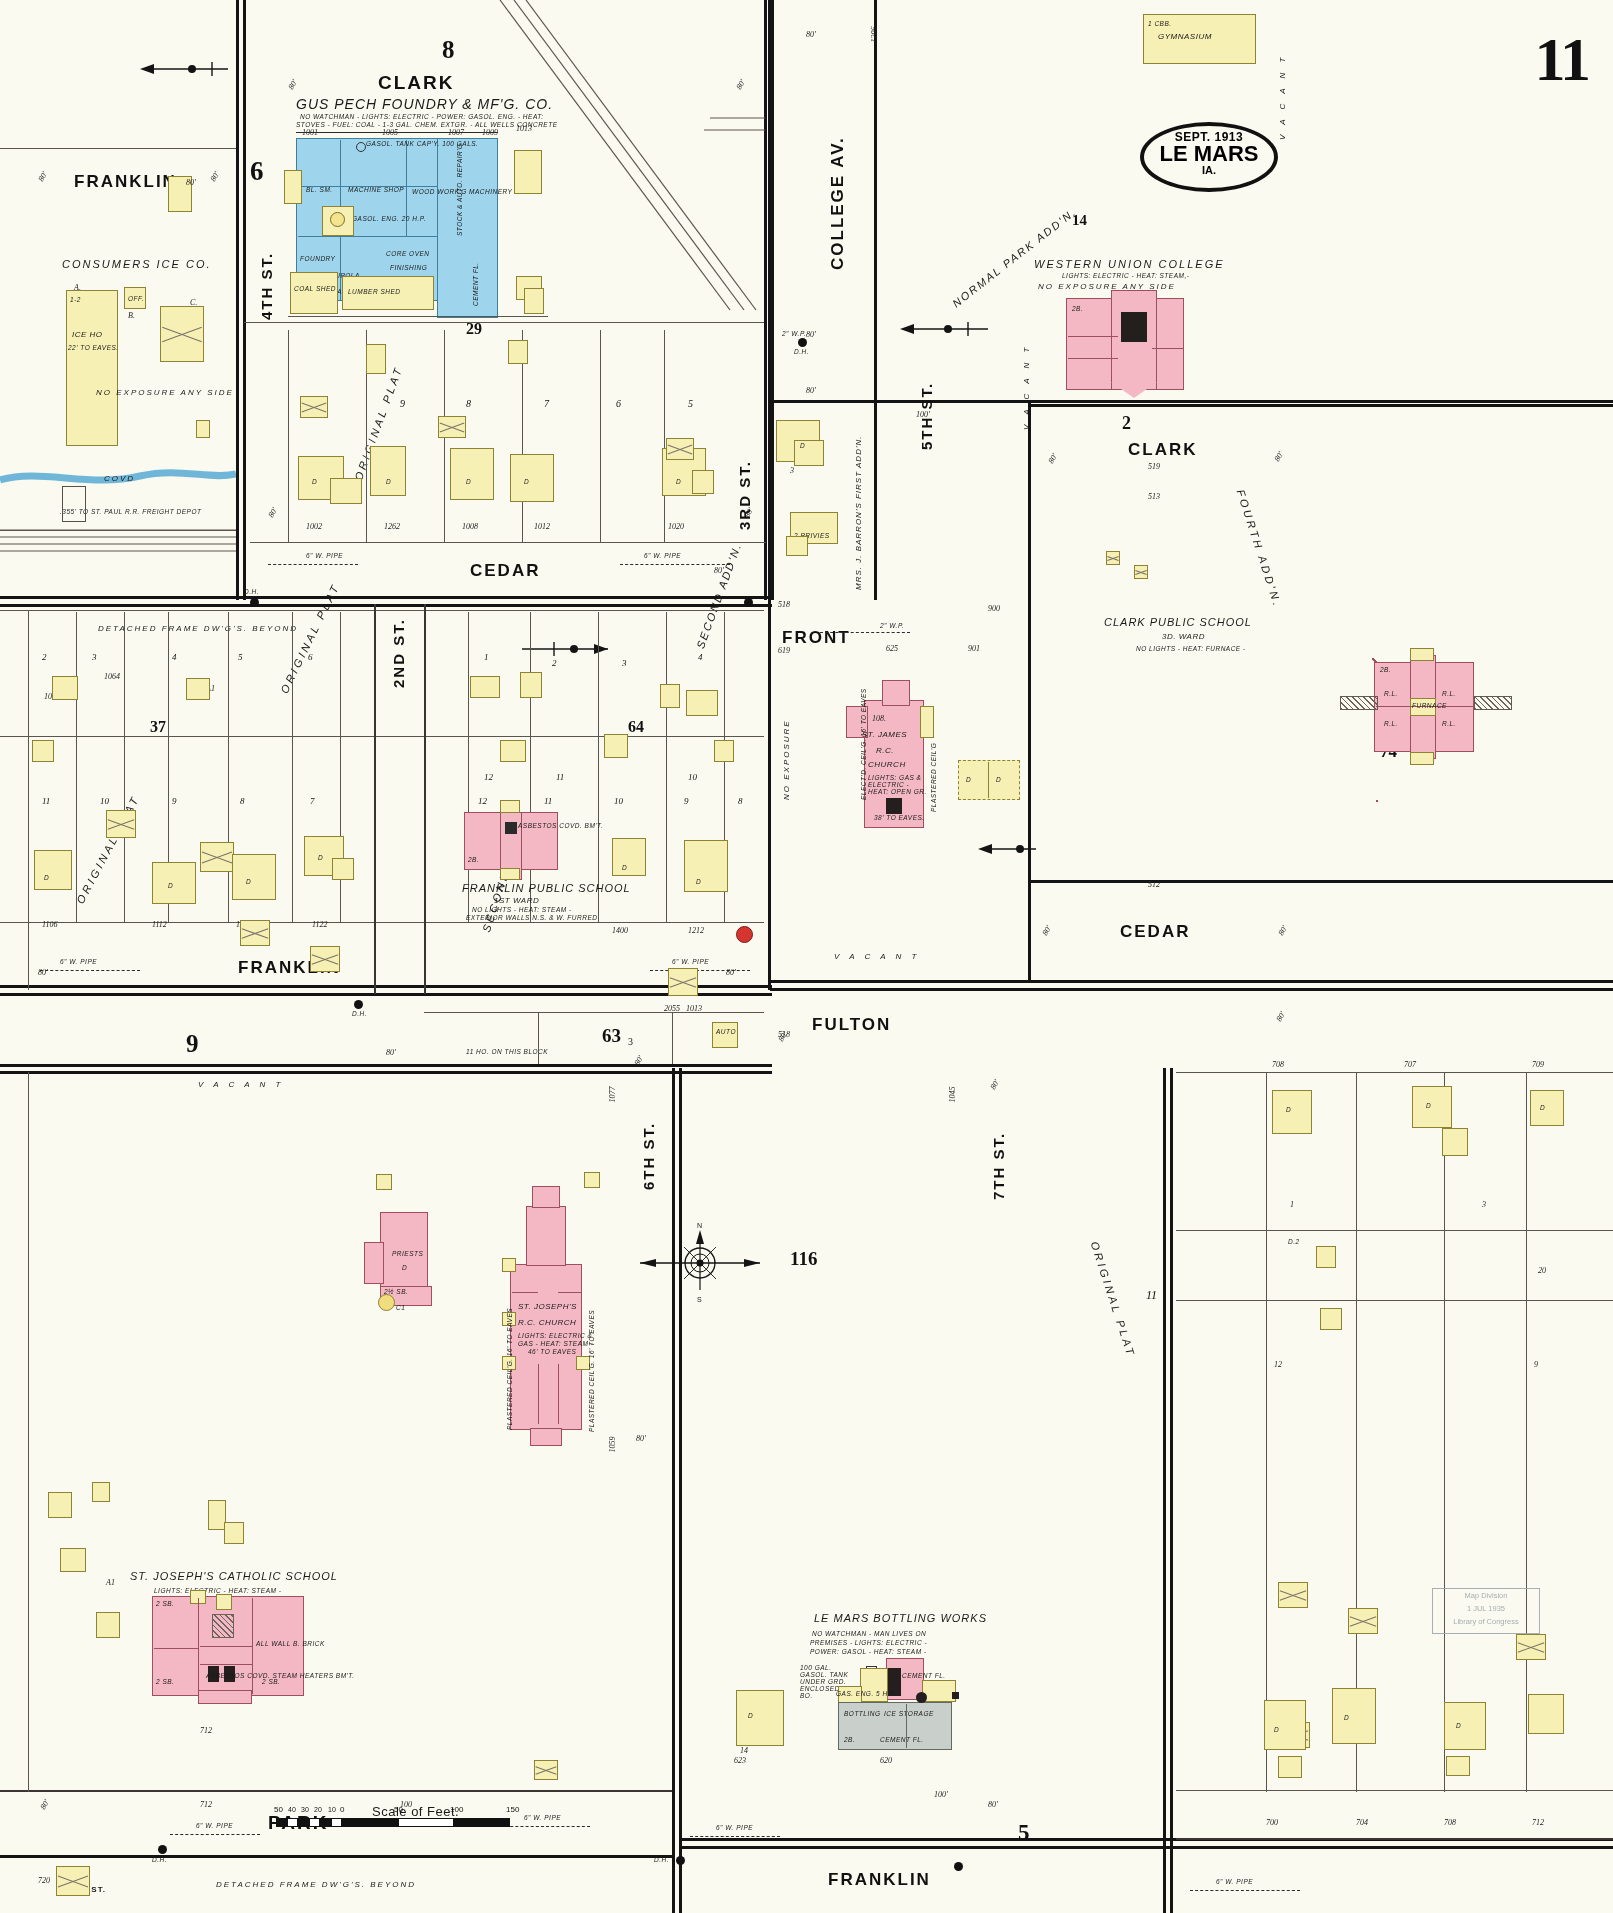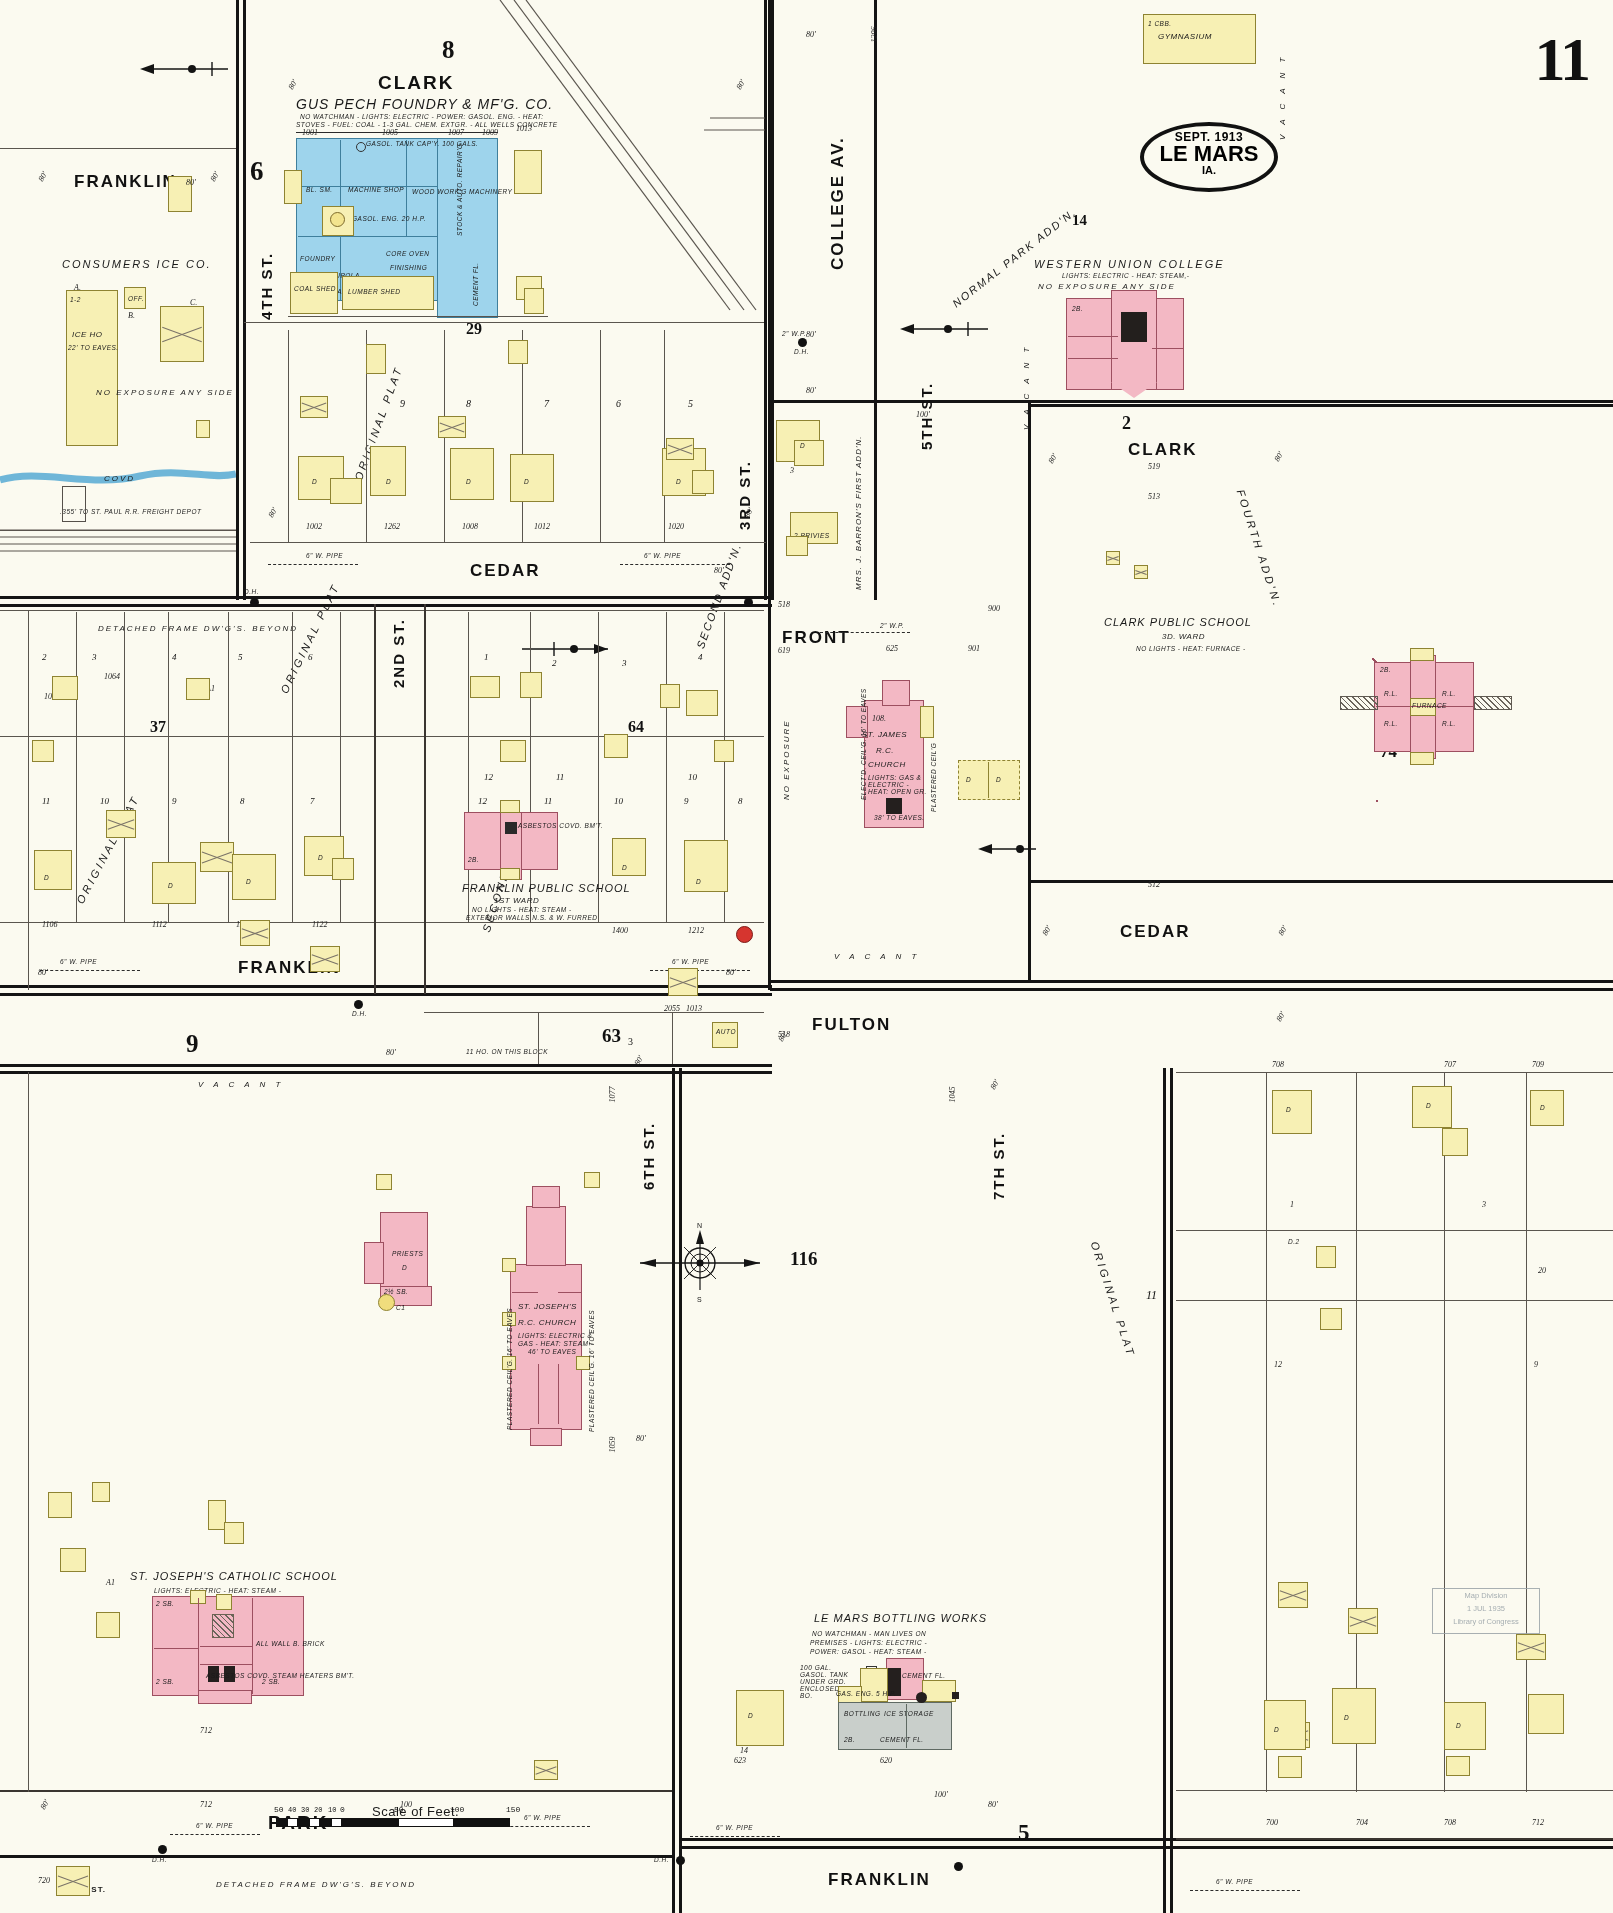--- a/index.html
+++ b/index.html
@@ -37,21 +37,21 @@
   #titleoval{position:absolute;left:1140px;top:122px;width:130px;height:62px;border:4px solid #111;border-radius:50%;text-align:center;}
   #titleoval .d{font-family:"Liberation Sans",sans-serif;font-size:12px;font-weight:bold;letter-spacing:.5px;margin-top:4px;}
   #titleoval .c{font-family:"Liberation Sans",sans-serif;font-size:22px;font-weight:bold;letter-spacing:0px;line-height:20px;}
   #titleoval .s{font-family:"Liberation Sans",sans-serif;font-size:11px;font-weight:bold;}
 
   
   #scalebar{position:absolute;left:276px;top:1818px;}
   .sb-seg{position:absolute;height:9px;top:0;border:1px solid #111;box-sizing:border-box;}
   .sb-dark{background:#111;}
   .sb-light{background:#fff;}
-  .sb-lab{position:absolute;font-family:Liberation Mono, monospace;font-size:8px;color:#111;}
+  .sb-lab{position:absolute;font-family:Liberation Sans, sans-serif;font-size:8px;color:#111;}
 
   
   #compass{position:absolute;left:640px;top:1218px;width:120px;height:90px;}
 
   
   #locstamp{position:absolute;left:1432px;top:1588px;width:106px;height:44px;border:1.2px solid #9aa3a8;color:#97a1a7;
     font-family:"Liberation Sans",sans-serif;font-size:7.5px;text-align:center;line-height:13px;opacity:.85;}
 
   .hatch{background:repeating-linear-gradient(45deg,#6b655c 0 1px,transparent 1px 4px);}
   .xmark{position:relative;}
@@ -657,21 +657,21 @@
   <div class="lot-h" style="left:1176px;top:1072px;width:437px;"></div>
   <div class="lot-h" style="left:1176px;top:1230px;width:437px;"></div>
   <div class="lot-h" style="left:1176px;top:1300px;width:437px;"></div>
   <div class="lot-h" style="left:1176px;top:1790px;width:437px;"></div>
   <div class="lot-v" style="left:1266px;top:1072px;height:720px;"></div>
   <div class="lot-v" style="left:1356px;top:1072px;height:720px;"></div>
   <div class="lot-v" style="left:1444px;top:1072px;height:720px;"></div>
   <div class="lot-v" style="left:1526px;top:1072px;height:720px;"></div>
 
   <div class="dim" style="left:1272px;top:1060px;">708</div>
-  <div class="dim" style="left:1436px;top:1060px;margin-left:8px;">707</div>
+  <div class="dim" style="left:1396px;top:1060px;margin-left:8px;">707</div>
   <div class="dim" style="left:1532px;top:1060px;">709</div>
   <div class="dim" style="left:1266px;top:1818px;">700</div>
   <div class="dim" style="left:1356px;top:1818px;">704</div>
   <div class="dim" style="left:1444px;top:1818px;">708</div>
   <div class="dim" style="left:1532px;top:1818px;">712</div>
   <div class="dim" style="left:1274px;top:1360px;">12</div>
   <div class="dim" style="left:1534px;top:1360px;">9</div>
   <div class="dim" style="left:1482px;top:1200px;">3</div>
   <div class="dim" style="left:1290px;top:1200px;">1</div>
   <div class="dim" style="left:1538px;top:1266px;">20</div>

